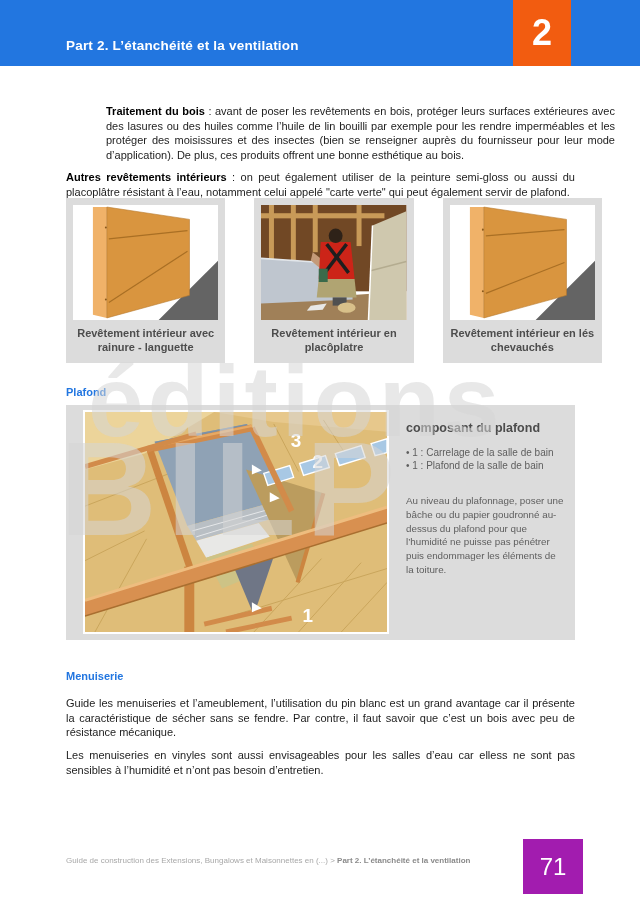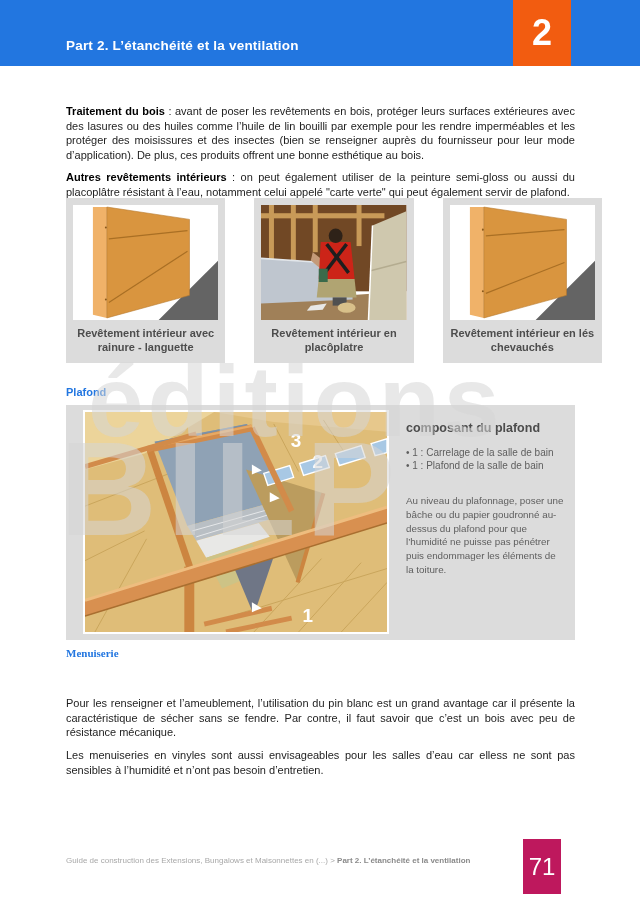--- a/index.html
+++ b/index.html
@@ -9,25 +9,25 @@
     -webkit-font-smoothing:antialiased;
   }
   
   .header-bar{position:absolute;top:0;left:0;width:640px;height:66px;background:#2276e0;}
   .header-title{position:absolute;left:66px;bottom:13px;color:#ffffff;font-weight:bold;font-size:13.5px;letter-spacing:.2px;}
   .chapter-badge{position:absolute;top:0;left:513px;width:58px;height:66px;background:#f25c10;display:flex;align-items:center;justify-content:center;}
   .chapter-badge span{color:#ffffff;font-weight:bold;font-size:36px;line-height:1;}
   
   .para{position:absolute;left:66px;width:509px;font-size:11px;line-height:14.5px;color:#1d1d1d;text-align:justify;}
   .para b{color:#000;}
-  .p1{top:93px;}
+  .p1{top:93px;margin-left:40px;}
   .p2{top:159px;}
   .blue-heading{position:absolute;left:66px;font-size:11px;font-weight:bold;color:#2276e0;}
   .h-plafond{top:386px;}
-  .h-menuiserie{top:647px;font-family:Liberation Serif, serif;}
+  .h-menuiserie{top:670px;}
   .mp1{top:685px;}
   .mp2{top:737px;}
   
   .cards{position:absolute;top:198px;left:66px;width:536px;display:flex;gap:29px;}
   .card{flex:1;height:165px;background:#dcdcdc;box-sizing:border-box;padding:7px 7px 0 7px;}
   .card-img{background:#ffffff;height:115px;overflow:hidden;}
   .card-img svg{display:block;width:100%;height:100%;}
   .card-caption{margin-top:7px;text-align:center;font-size:11px;font-weight:bold;color:#4d4d4d;line-height:13.5px;}
   
   .big-panel{position:absolute;top:405px;left:66px;width:509px;height:235px;background:#dcdcdc;}
@@ -38,21 +38,21 @@
   .panel-bullets{margin:11px 0 0 0;padding:0;list-style:none;font-size:10px;line-height:12.5px;}
   .panel-bullets li::before{content:"• ";color:#5e5e5e;}
   .panel-para{margin-top:22px;font-size:9.8px;line-height:13.8px;}
   
   .watermark{position:absolute;left:60px;top:344px;width:520px;height:300px;pointer-events:none;z-index:5;color:rgba(214,214,214,0.55);font-weight:bold;overflow:hidden;}
   .wm-line1{position:absolute;left:28px;top:0;font-size:100px;letter-spacing:4px;}
   .wm-line2{position:absolute;left:0px;top:68px;font-size:134px;letter-spacing:10px;}
   
   .breadcrumb{position:absolute;left:66px;top:856px;font-size:8px;color:#a8a8a8;}
   .breadcrumb .bold{font-weight:bold;color:#8a8a8a;}
-  .page-badge{position:absolute;left:523px;top:839px;width:38px;height:55px;background:#be185d;display:flex;align-items:center;justify-content:center;}
+  .page-badge{position:absolute;left:523px;top:839px;width:60px;height:55px;background:#a21caf;display:flex;align-items:center;justify-content:center;}
   .page-badge span{color:#ffffff;font-size:24px;font-weight:normal;}
   svg text{font-family:"Liberation Sans", sans-serif;}
 </style>
 </head>
 <body>
 
 <div class="header-bar">
   <span class="header-title">Part 2. L’étanchéité et la ventilation</span>
   <div class="chapter-badge">
     <span>2</span>
@@ -212,21 +212,21 @@
     <div class="panel-para">Au niveau du plafonnage, poser une bâche ou du papier goudronné au-dessus du plafond pour que l’humidité ne puisse pas pénétrer puis endommager les éléments de la toiture.</div>
   </div>
 </div>
 
 <div class="watermark">
   <span class="wm-line1">éditions</span>
   <span class="wm-line2">BILP</span>
 </div>
 
 <div class="blue-heading h-menuiserie">Menuiserie</div>
-<p class="para mp1">Pour les renseigner et l’ameublement, l’utilisation du pin blanc est un grand avantage car il présente la caractéristique de sécher sans se fendre. Par contre, il faut savoir que c’est un bois avec peu de résistance mécanique.</p>
+<p class="para mp1">Guide les menuiseries et l’ameublement, l’utilisation du pin blanc est un grand avantage car il présente la caractéristique de sécher sans se fendre. Par contre, il faut savoir que c’est un bois avec peu de résistance mécanique.</p>
 <p class="para mp2">Les menuiseries en vinyles sont aussi envisageables pour les salles d’eau car elless ne sont pas sensibles à l’humidité et n’ont pas besoin d’entretien.</p>
 
 <div class="breadcrumb">
   <span>Guide de construction des Extensions, Bungalows et Maisonnettes en (...) &gt; </span><span class="bold">Part 2. L’étanchéité et la ventilation</span>
 </div>
 <div class="page-badge">
   <span>71</span>
 </div>
 
 </body></html>

